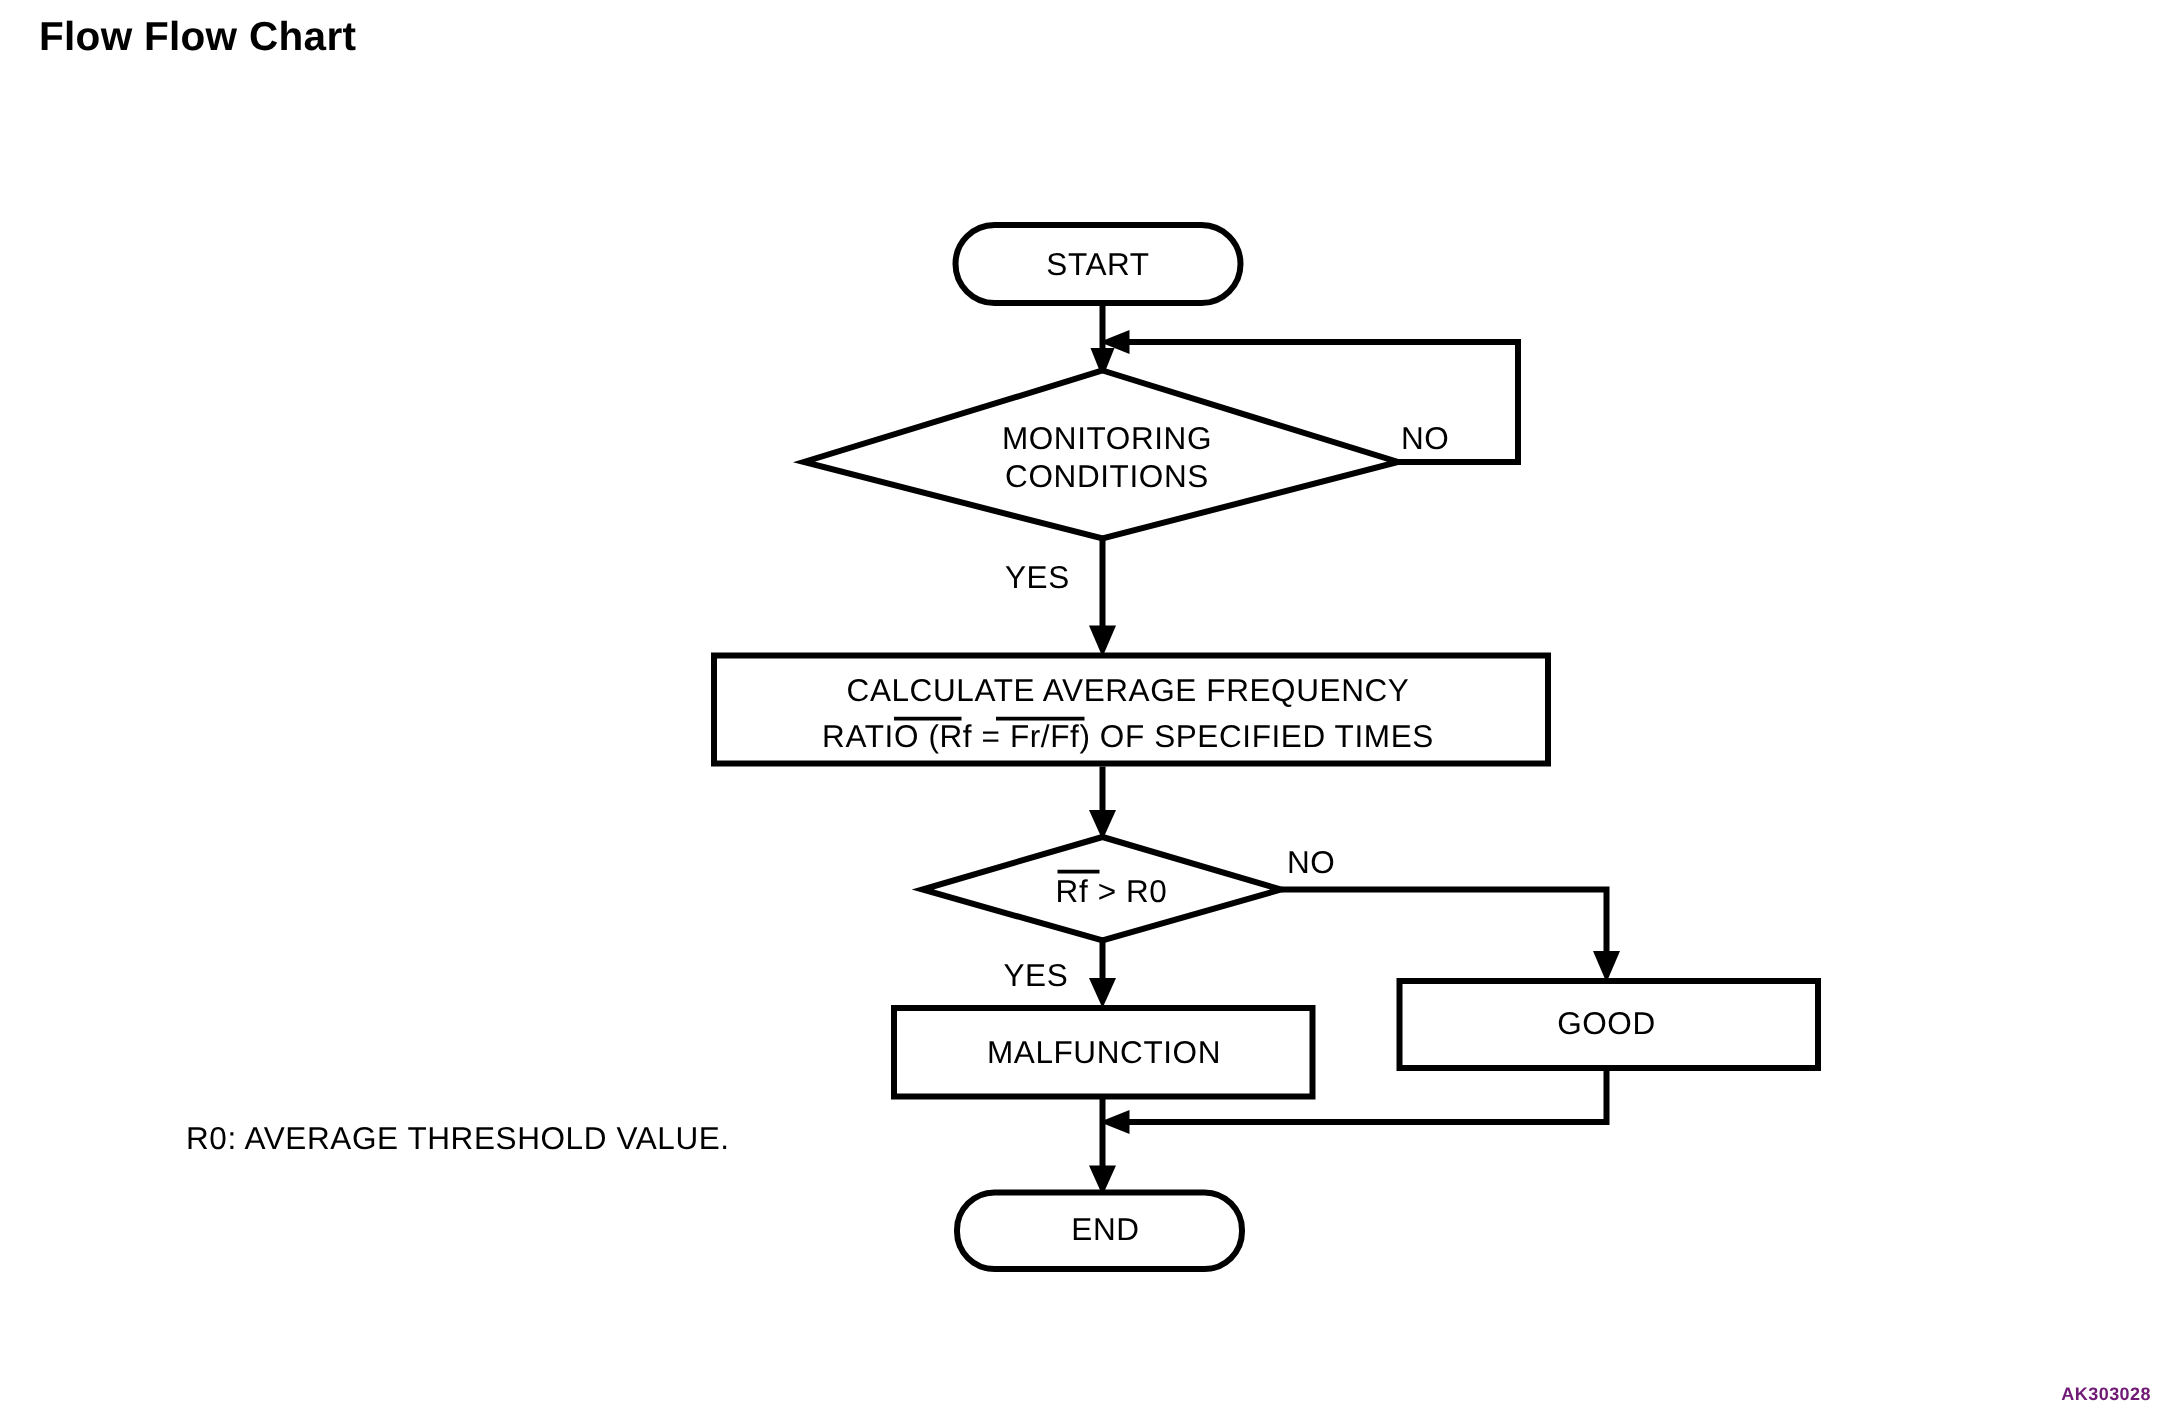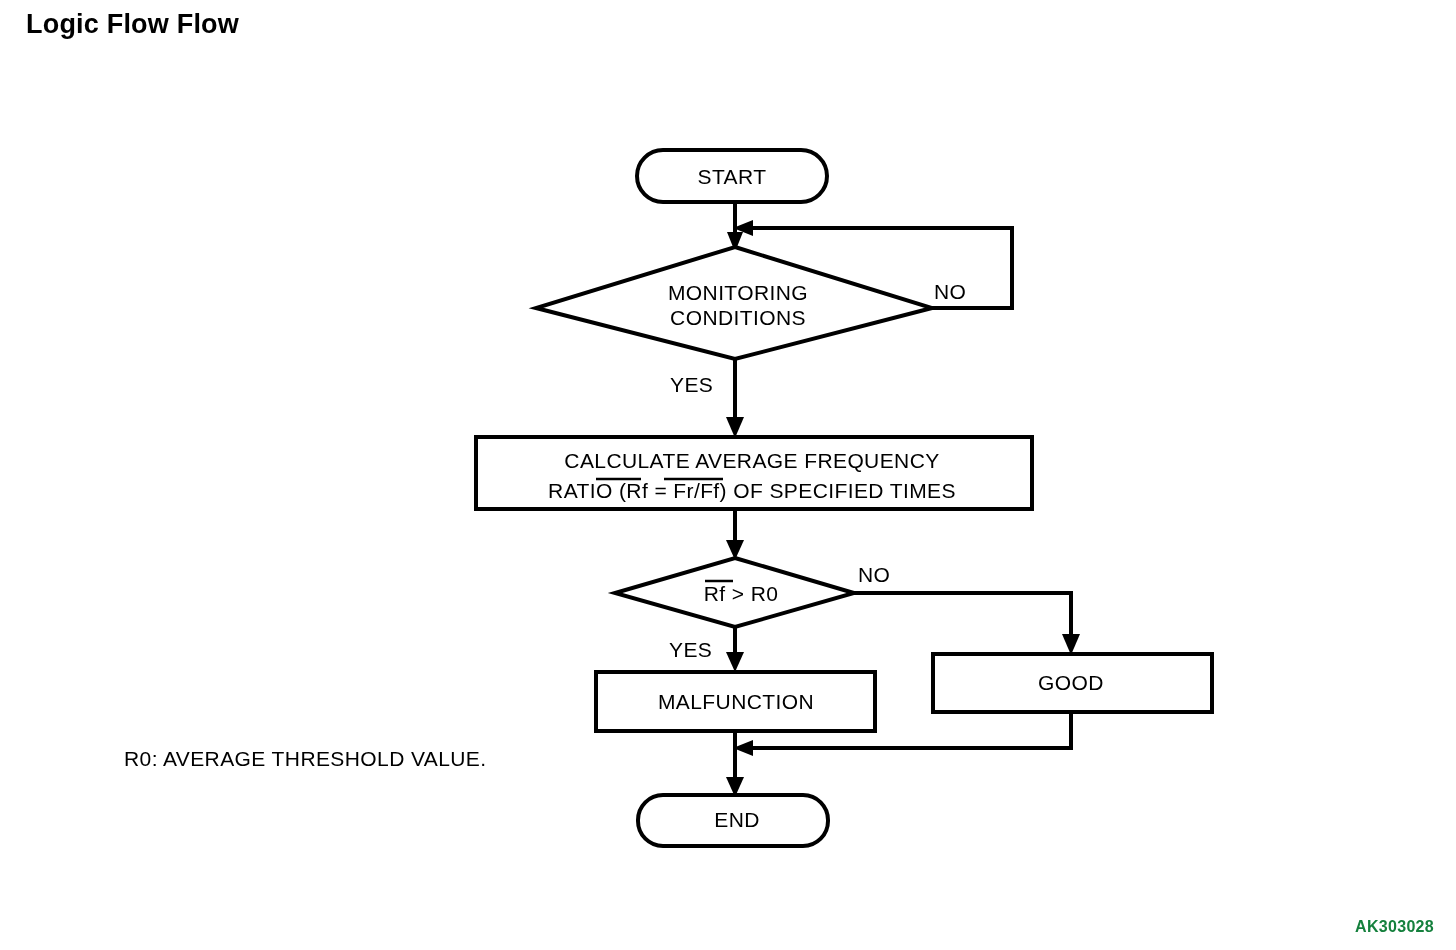--- a/index.html
+++ b/index.html
@@ -22,24 +22,24 @@
     font-size: 27px;
     font-weight: bold;
     letter-spacing: 0.2px;
     color: #000000;
     white-space: nowrap;
   }
   #ref-code {
     position: absolute;
     right: 22px;
     bottom: 14px;
-    font-size: 16px;
+    font-size: 12px;
     font-weight: bold;
     letter-spacing: 0.3px;
-    color: #15803d;
+    color: #701a75;
     white-space: nowrap;
   }
   #flow-svg {
     position: absolute;
     left: 0;
     top: 0;
   }
   .shape-fill {
     fill: #ffffff;
     stroke: #000000;
@@ -77,21 +77,21 @@
     letter-spacing: 0.4px;
   }
   .overbar {
     stroke: #000000;
     stroke-width: 2.5;
   }
 </style>
 </head>
 <body>
 
-<div id="page-title">Logic Flow Flow</div>
+<div id="page-title">Flow Flow Chart</div>
 
 <svg id="flow-svg" width="1456" height="950" viewBox="0 0 1456 950">
 
   <g>
     <path class="conn" d="M735,201 L735,248"></path>
     <polygon class="arrow-head" points="735,252 727,232 743,232"></polygon>
   </g>
 
   <g>
     <path class="conn" d="M932,308 L1012,308 L1012,228 L741,228"></path>

